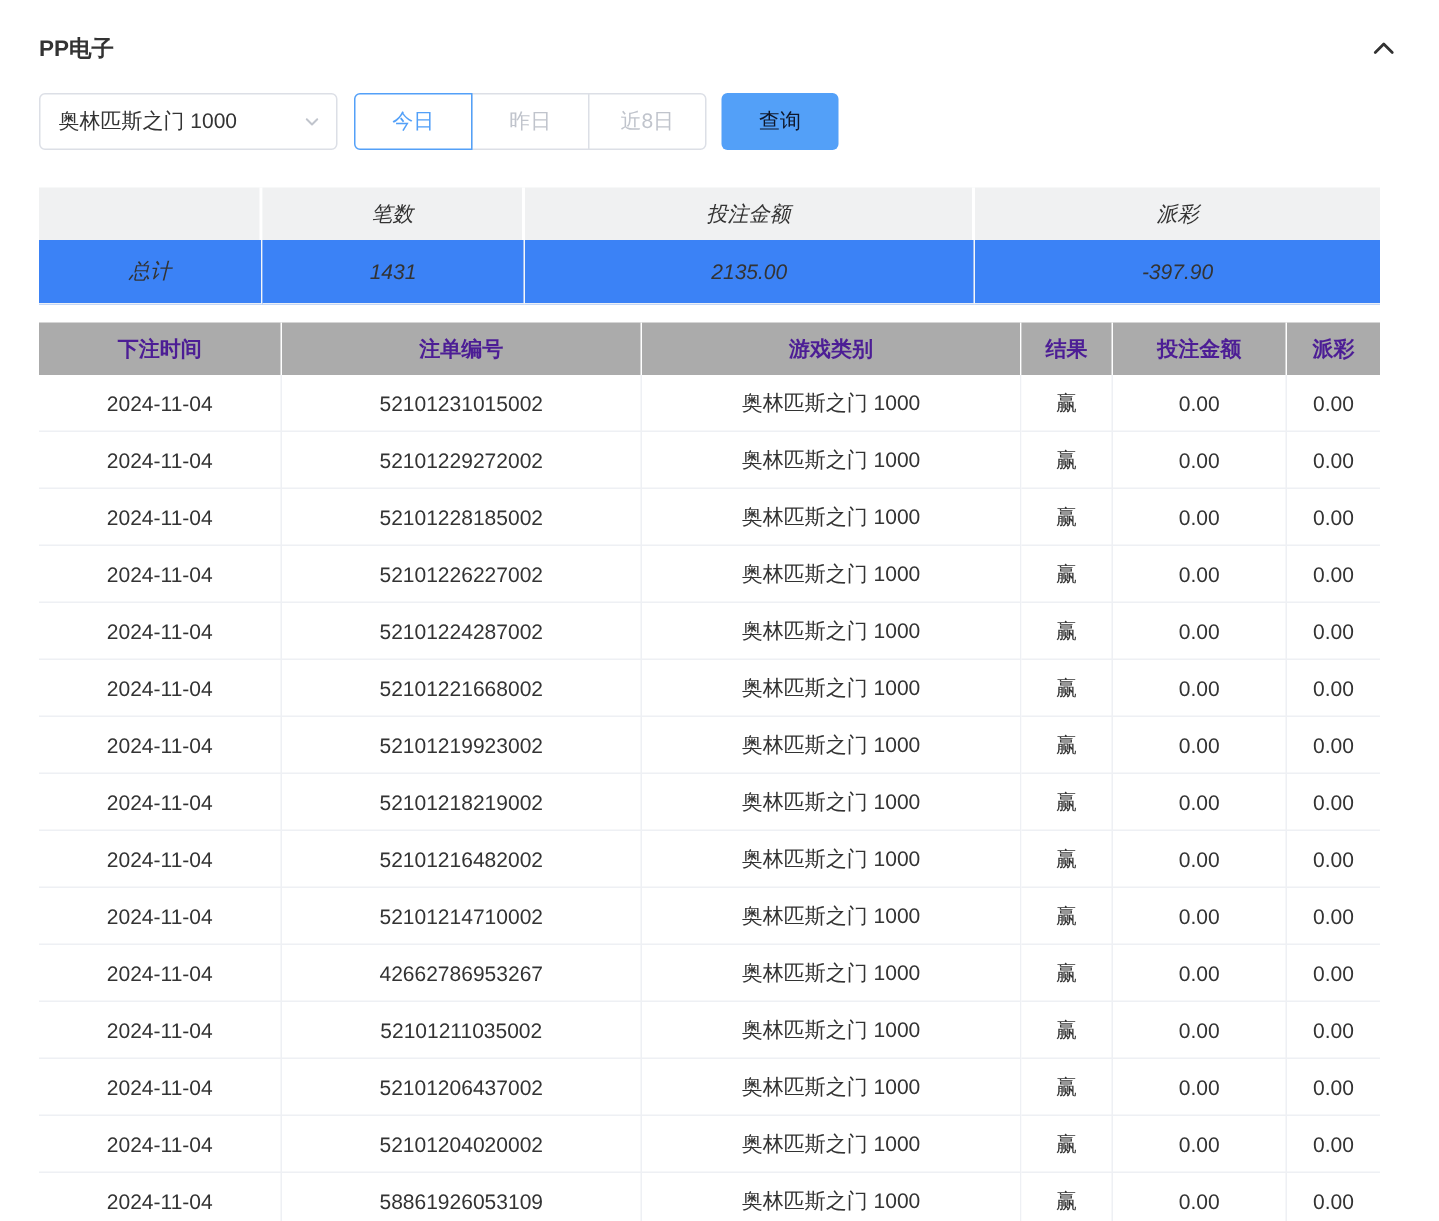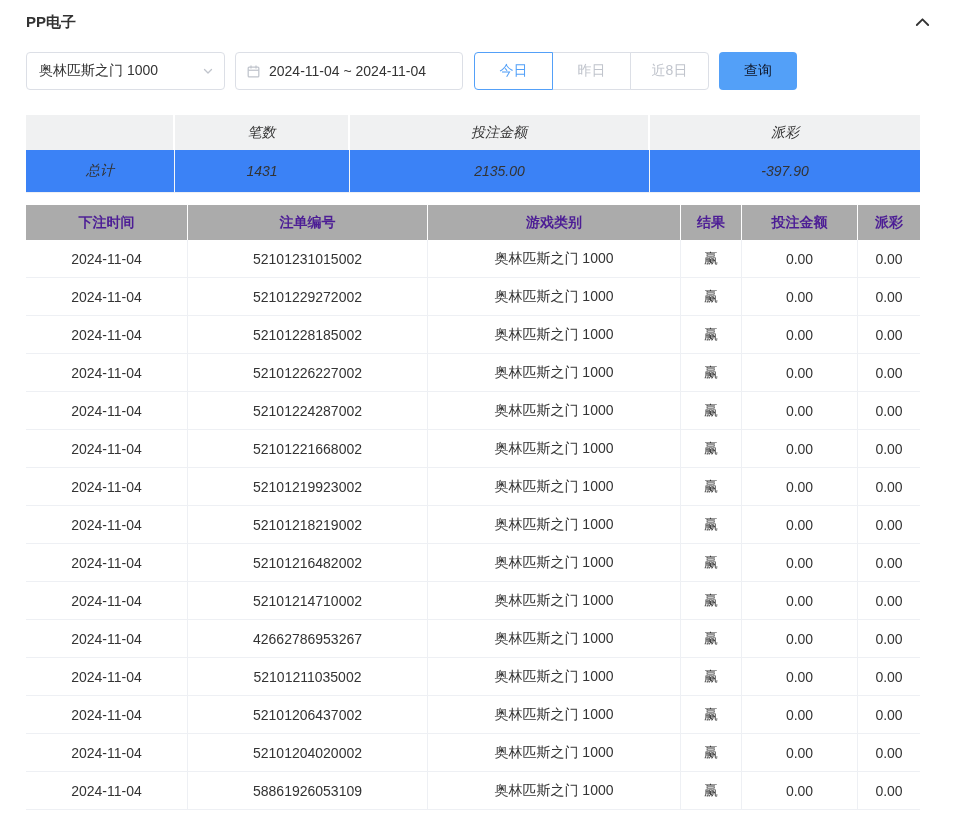--- a/index.html
+++ b/index.html
@@ -11,21 +11,21 @@
     --table-header-bg:#ababab;
     --border-light:#eef0f4;
     --input-border:#dcdfe6;
     --muted-text:#c0c4cc;
     --text:#333;
   }
   .panel { padding:0 26px; width:959px; }
 
   
   .panel-header { display:flex; justify-content:space-between; align-items:center;
-    margin-top:10px; height:24px;text-align:center; }
+    margin-top:20px; height:24px;text-align:center; }
   .panel-title { font-size:15px; font-weight:bold; color:var(--text); }
   .collapse-btn { background:none; border:none; cursor:pointer; padding:2px; line-height:0; }
 
   
   .filters { display:flex; align-items:center; margin-top:18px; height:38px; }
   .select-box { width:199px; height:38px; border:1px solid var(--input-border); border-radius:4px;
     display:flex; align-items:center; justify-content:space-between; padding:0 10px 0 12px;
     font-size:14px; color:var(--text); background:#fff; cursor:pointer; }
   .date-box { width:228px; height:38px; border:1px solid var(--input-border); border-radius:4px;
     display:flex; align-items:center; gap:8px; padding:0 10px; margin-left:10px;
@@ -81,31 +81,20 @@
   <div class="filters">
     <div class="select-box">
       <span>奥林匹斯之门 1000</span>
       <span class="icon">
         <svg width="12" height="12" viewBox="0 0 24 24">
             <path d="M5 9 L12 16 L19 9" stroke="#c0c4cc" stroke-width="2.6" fill="none" stroke-linecap="round" stroke-linejoin="round"></path>
           </svg>
       </span>
     </div>
 
-    <div class="date-box">
-      <span class="icon">
-        <svg width="15" height="15" viewBox="0 0 24 24" fill="none" stroke="#c0c4cc" stroke-width="2">
-          <rect x="3.5" y="5" width="17" height="15.5" rx="1.5"></rect>
-          <line x1="3.5" y1="10" x2="20.5" y2="10"></line>
-          <line x1="8" y1="2.5" x2="8" y2="7"></line>
-          <line x1="16" y1="2.5" x2="16" y2="7"></line>
-        </svg>
-      </span>
-      <span>2024-11-04 ~ 2024-11-04</span>
-    </div>
 
     <div class="btn-group">
       <button class="qbtn active">今日</button>
       <button class="qbtn">昨日</button>
       <button class="qbtn">近8日</button>
     </div>
 
     <button class="query-btn">查询</button>
   </div>
 

